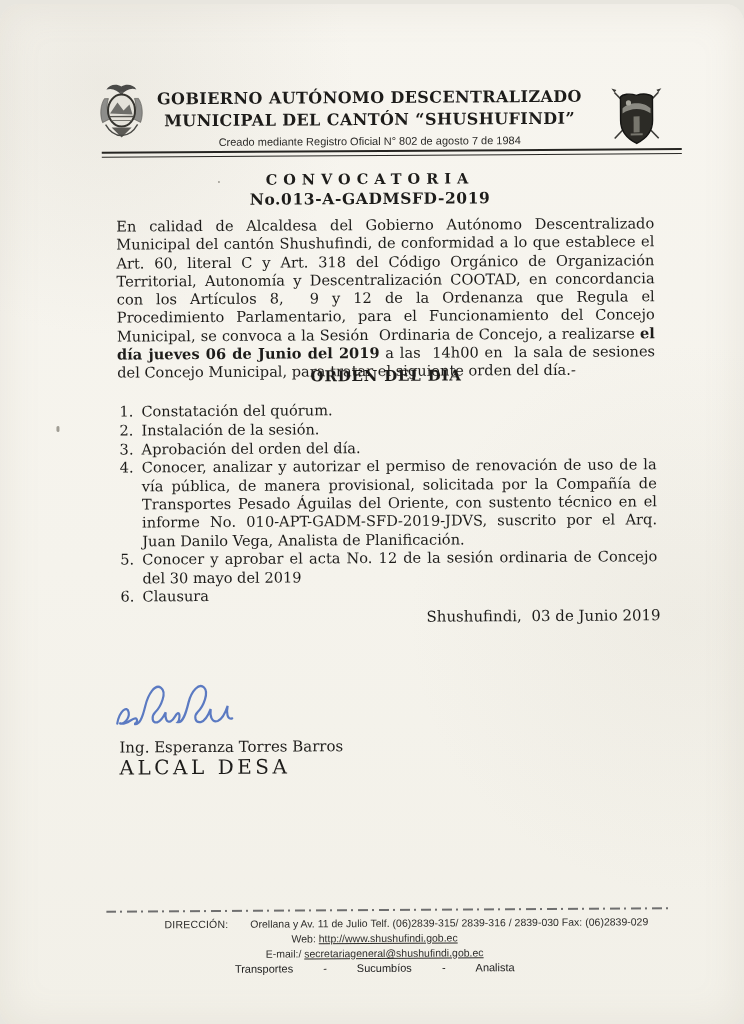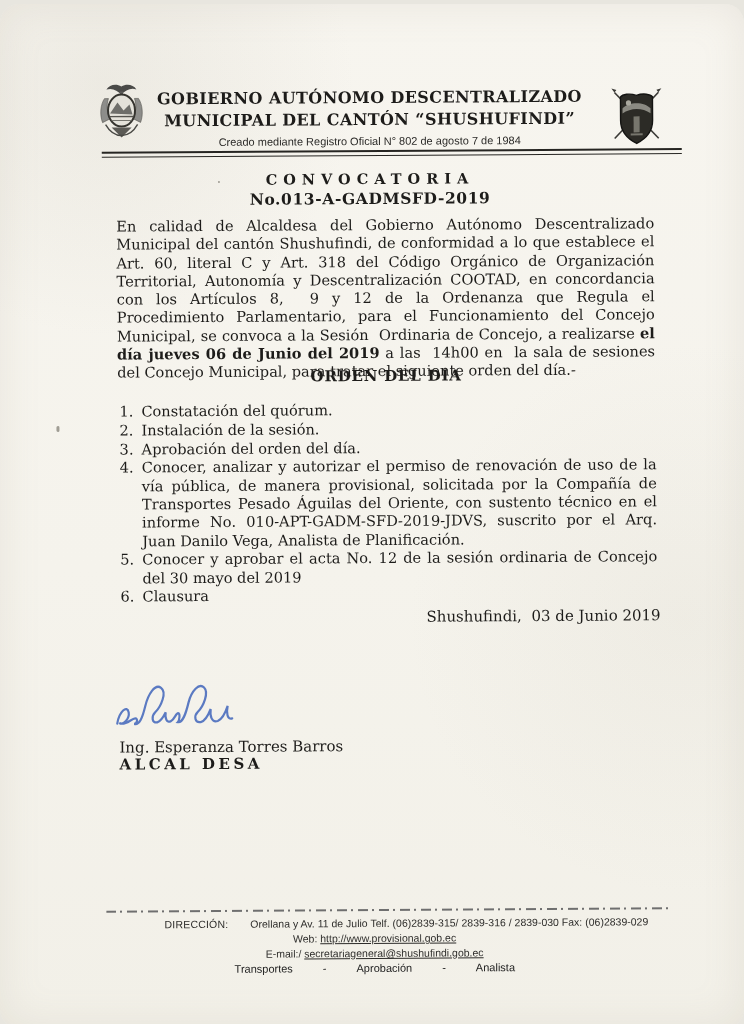--- a/index.html
+++ b/index.html
@@ -41,21 +41,21 @@
   .agenda{position:absolute;left:120px;top:397px;width:537px;font-size:14.6px;line-height:18.3px;}
   .agenda .item{display:flex;margin-bottom:.5px;}
   .agenda .num{flex:0 0 22px;}
   .agenda .txt{flex:1;text-align:justify;}
   
   .dateline{position:absolute;left:118px;top:604px;width:542px;text-align:right;
     font-size:15px;white-space:pre-wrap;}
   
   .sig-svg{position:absolute;left:110px;top:670px;width:140px;height:62px;}
   .sig-name{position:absolute;left:118px;top:733px;font-size:15px;}
-  .sig-title{position:absolute;left:118px;top:750px;font-size:15px;font-weight:bold;letter-spacing:3.5px;}
+  .sig-title{position:absolute;left:118px;top:750px;font-size:20px;font-weight:normal;letter-spacing:3.5px;}
   
   .foot-rule{position:absolute;left:104px;top:905px;width:562px;height:2px;
     background:repeating-linear-gradient(90deg,#6f6f6f 0 10px,transparent 10px 14px,#6f6f6f 14px 16px,transparent 16px 21px);}
   .footer{position:absolute;left:0;top:913px;width:744px;
     font-family:"Liberation Sans",sans-serif;font-size:10.5px;color:#2e2d2b;}
   .foot-line1{display:flex;justify-content:flex-start;padding-left:162px;gap:22px;}
   .foot-line1 .lab{font-weight:normal;letter-spacing:.2px;}
   .foot-center{text-align:center;margin-top:3px;}
   .foot-center a, .link{color:#2e2d2b;text-decoration:underline;}
   .foot-loc{display:flex;justify-content:center;gap:30px;margin-top:3px;font-size:11px;color:#222;}
@@ -149,30 +149,30 @@
     <div class="sig-title">ALCAL DESA</div>
 
     <div class="foot-rule"></div>
     <div class="footer">
       <div class="foot-line1">
         <span class="lab">DIRECCIÓN:</span>
         <span>Orellana y Av. 11 de Julio   Telf. (06)2839-315/ 2839-316 / 2839-030    Fax: (06)2839-029</span>
       </div>
       <div class="foot-center">
         <span>Web:</span>
-        <span class="link">http://www.provisional.gob.ec</span>
+        <span class="link">http://www.shushufindi.gob.ec</span>
       </div>
       <div class="foot-center">
         <span>E-mail:/</span>
         <span class="link">secretariageneral@shushufindi.gob.ec</span>
       </div>
       <div class="foot-loc">
         <span>Transportes</span>
         <span>-</span>
-        <span>Aprobación</span>
+        <span>Sucumbíos</span>
         <span>-</span>
         <span>Analista</span>
       </div>
     </div>
 
     <div class="speck" style="left:57px;top:420px;width:3px;height:6px;border-radius:2px;"></div>
     <div class="speck" style="left:220px;top:176px;width:2px;height:2px;"></div>
     <div class="speck" style="left:337px;top:445px;width:3px;height:2px;"></div>
   </div>
 </div>

